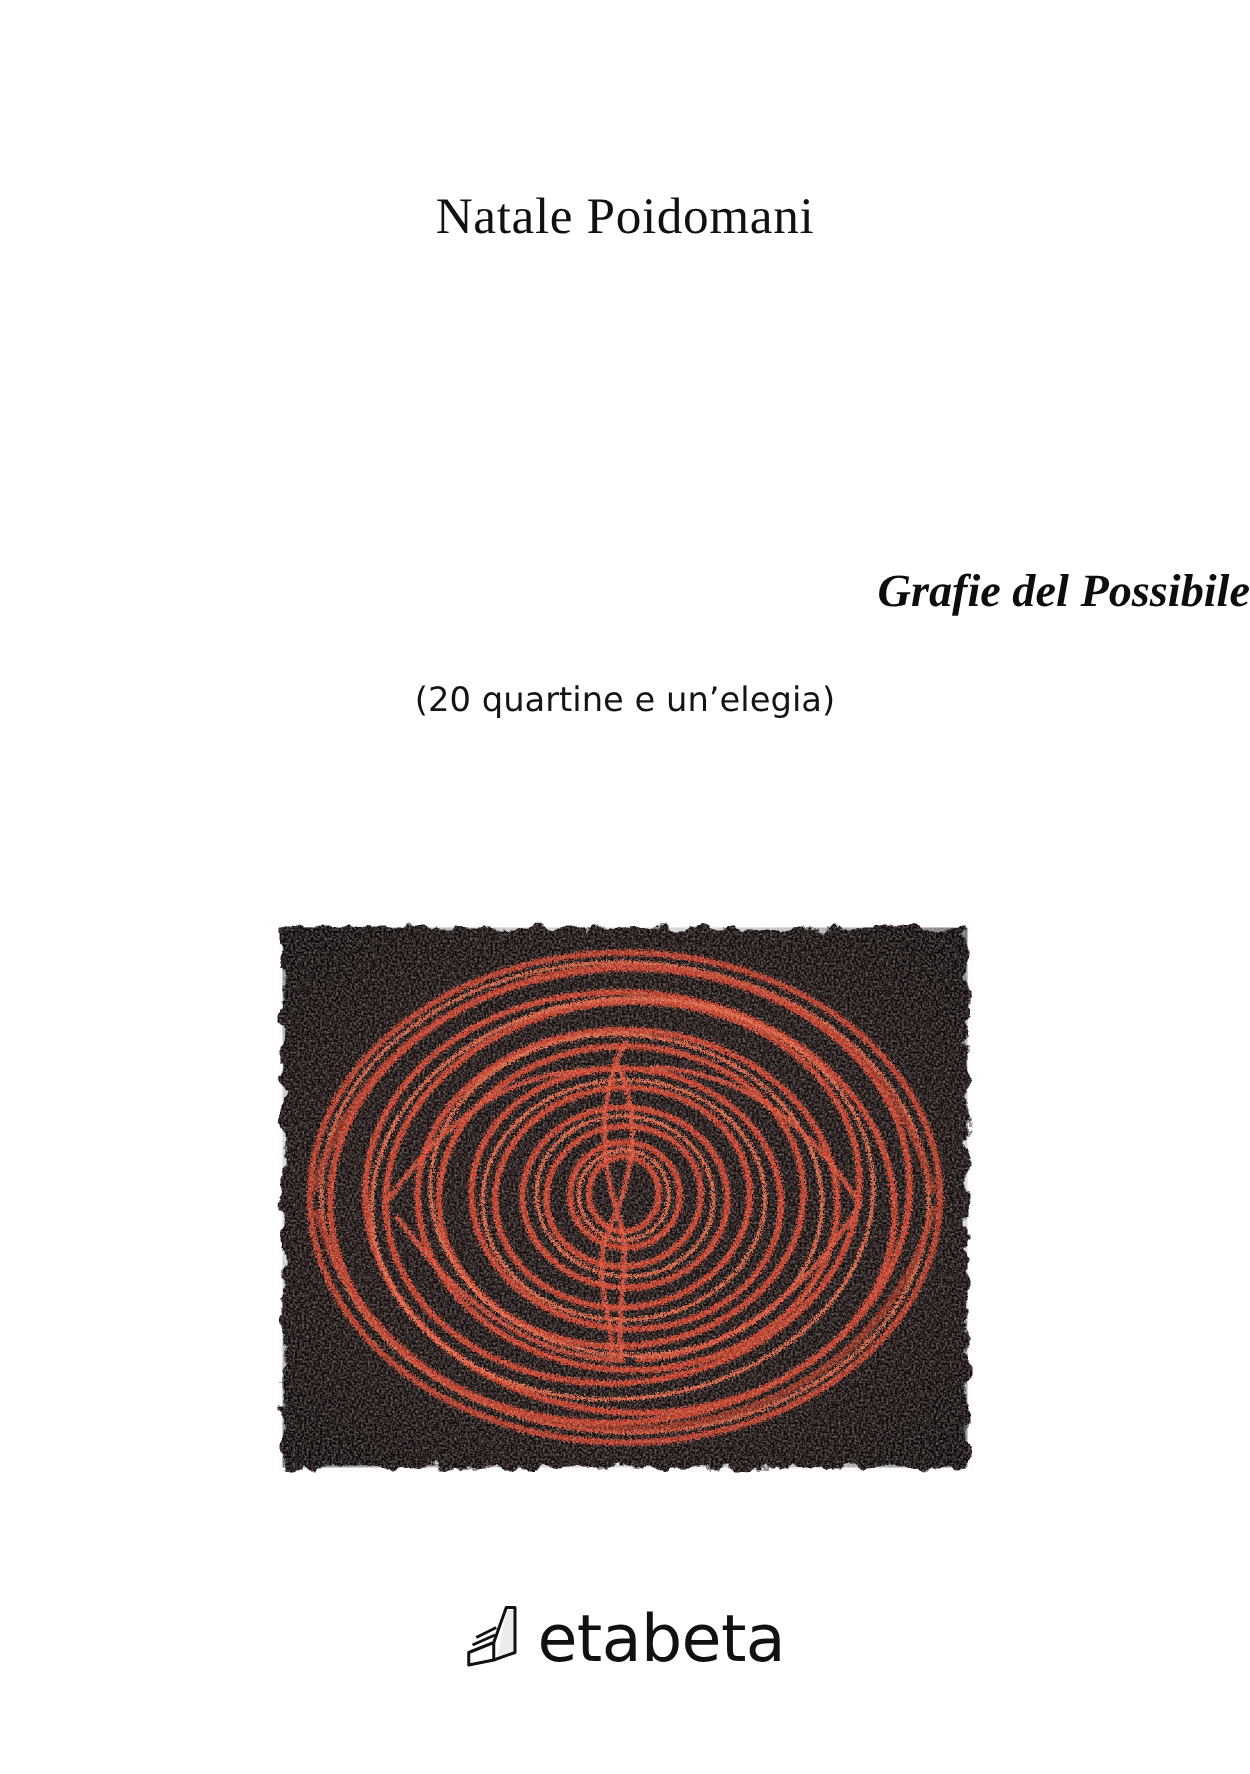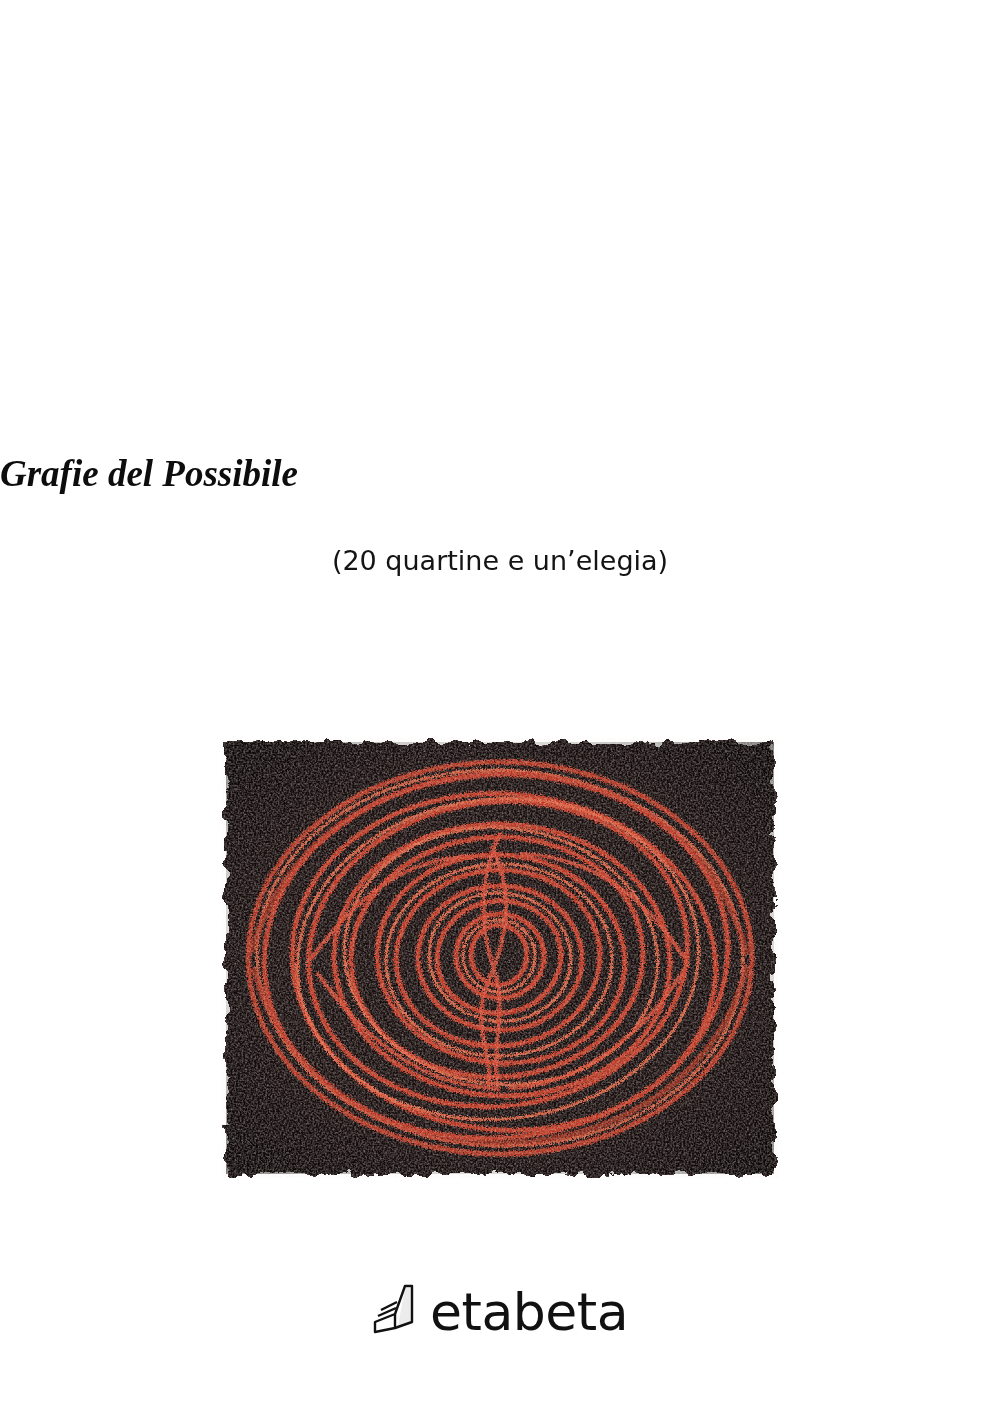--- a/index.html
+++ b/index.html
@@ -29,21 +29,21 @@
     font-size: 41px;
     letter-spacing: 0.5px;
     color: #111111;
     font-weight: 400;
   }
   .title {
     position: absolute;
     top: 452px;
     left: 0;
     width: 1000px;
-    text-align: left;
+    text-align: right;
     font-family: "Liberation Serif", serif;
     font-size: 37px;
     font-style: italic;
     font-weight: 700;
     color: #0d0d0d;
   }
   .subtitle {
     position: absolute;
     top: 545px;
     left: 0;
@@ -89,20 +89,21 @@
     line-height: 1;
     position: relative;
     top: 4px;
   }
 </style>
 </head>
 <body>
 
 <div class="cover">
 
+  <div class="author">Natale Poidomani</div>
 
   <div class="title">Grafie del Possibile</div>
 
   <div class="subtitle">(20 quartine e un’elegia)</div>
 
   <div class="artwork-wrap">
     <svg class="artwork" viewBox="0 0 556 440" preserveAspectRatio="none">
       <defs>
         <filter id="rough">
           <feTurbulence type="fractalNoise" baseFrequency="0.75" numOctaves="4" seed="7" result="n"></feTurbulence>

